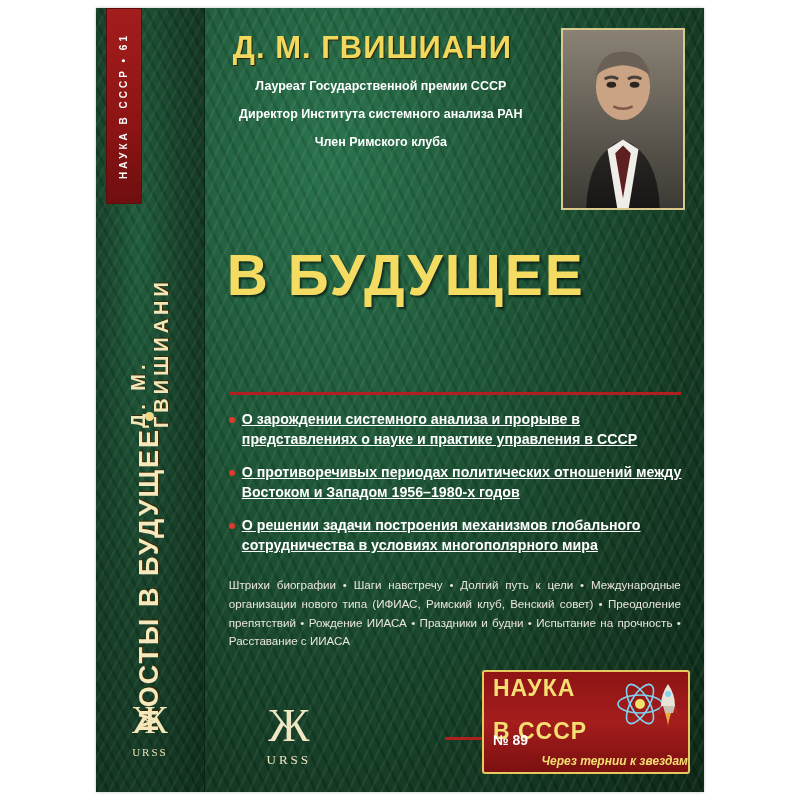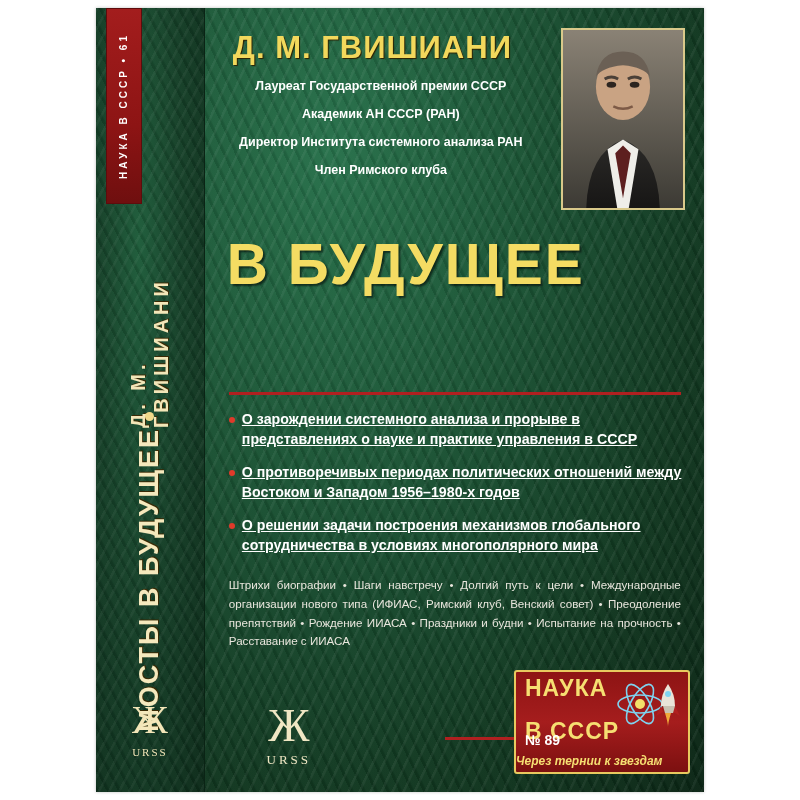--- a/index.html
+++ b/index.html
@@ -206,21 +206,21 @@
     width: 456px;
   }
   #title-block .line {
     color: #f4dc63;
     font-weight: bold;
     font-size: 59px;
     line-height: 1.03;
     letter-spacing: 2px;
     text-shadow: 2px 2px 2px rgba(0,0,0,0.55);
   }
-  #title-block .line2 { font-size: 57px; margin-top: 9px; }
+  #title-block .line2 { font-size: 57px; margin-top: 20px; }
 
   #rule-top {
     position: absolute;
     left: 24px;
     top: 384px;
     width: 452px;
     height: 3px;
     background: #b02020;
   }
   #bullets {
@@ -285,21 +285,21 @@
     font-size: 13px;
     letter-spacing: 3px;
     margin-top: 3px;
   }
 
   
   #series-badge {
     position: absolute;
     right: 14px;
     bottom: 18px;
-    width: 176px;
+    width: 208px;
     height: 104px;
     background: linear-gradient(180deg, #8e1414 0%, #a51d1d 50%, #7c1010 100%);
     border: 2px solid #e8c95f;
     border-radius: 3px;
     box-sizing: border-box;
     overflow: hidden;
   }
   #series-badge .btext {
     position: absolute;
     left: 9px;
@@ -317,25 +317,26 @@
     top: 60px;
     color: #ffffff;
     font-size: 14px;
     font-weight: bold;
   }
   #series-badge .tagline {
     position: absolute;
     left: 0;
     right: 0;
     bottom: 4px;
-    text-align: left;
+    text-align: right;
     color: #f6df72;
     font-size: 12px;
     font-style: italic;
     font-weight: bold;
+    padding-left: 24px;
   }
   #series-badge .art {
     position: absolute;
     right: 4px;
     top: 2px;
     width: 78px;
     height: 74px;
   }
   #series-badge .art svg { width: 100%; height: 100%; display: block; }
 </style>
@@ -361,21 +362,20 @@
     </div>
   </div>
 
   <div id="front">
     <div id="front-inner">
 
       <div id="author-name">Д. М. ГВИШИАНИ</div>
 
       <div id="credits">
         <div class="credit">Лауреат Государственной премии СССР</div>
-        <div class="credit">Академик АН СССР (РАН)</div>
         <div class="credit">Директор Института системного анализа РАН</div>
         <div class="credit">Член Римского клуба</div>
       </div>
 
       <div id="portrait">
         <svg viewBox="0 0 124 182" preserveAspectRatio="none">
           <defs>
             <linearGradient id="bg" x1="0" y1="0" x2="0" y2="1">
               <stop offset="0" stop-color="#8a8275"></stop>
               <stop offset="1" stop-color="#3c3a34"></stop>

